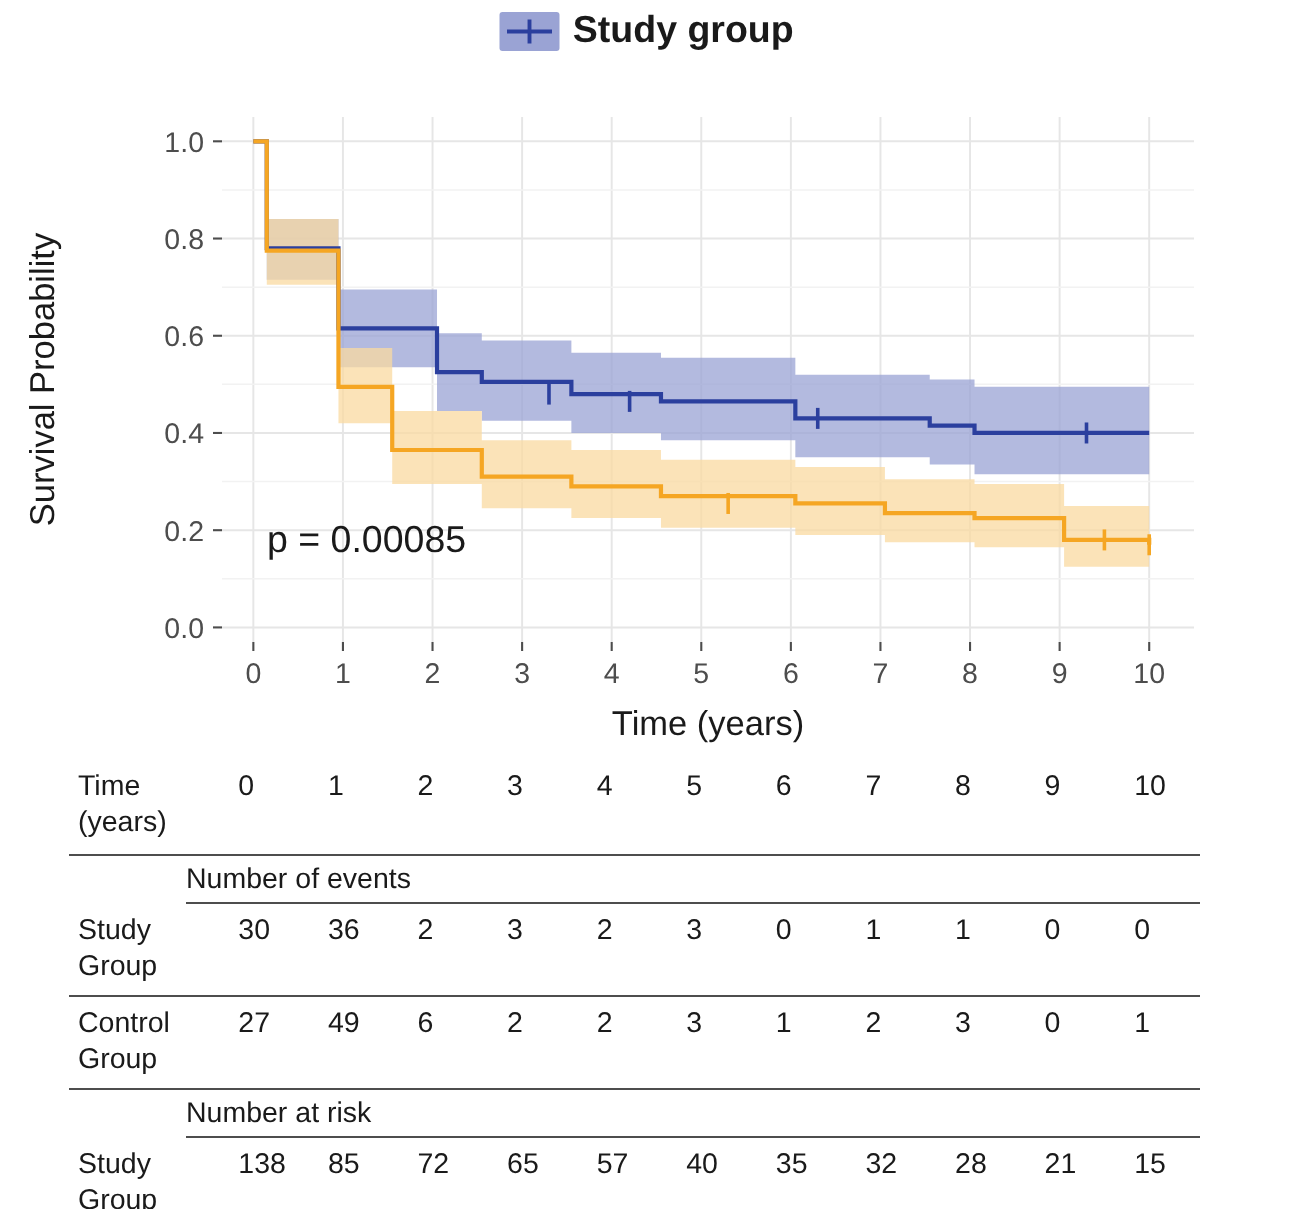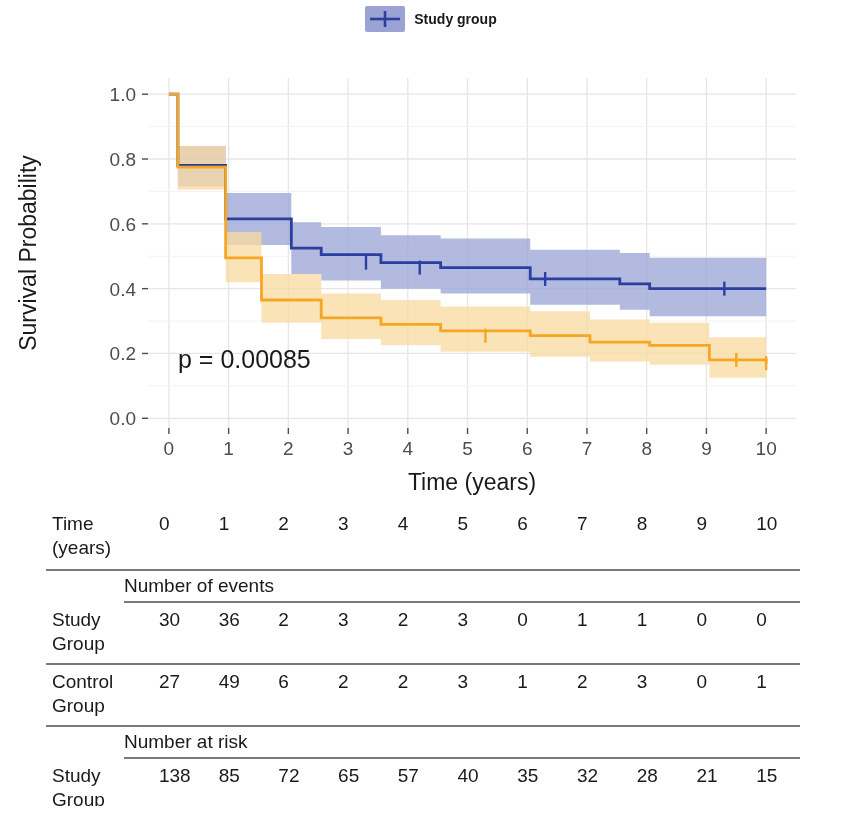--- a/index.html
+++ b/index.html
@@ -15,21 +15,21 @@
   #legend{
     position:absolute;left:0;top:6px;width:862px;
     display:flex;justify-content:center;align-items:center;gap:34px;
   }
   .legend-item{display:flex;align-items:center;gap:9px;}
   .legend-key{
     width:40px;height:26px;border-radius:2px;
     display:flex;align-items:center;justify-content:center;
   }
   .legend-key svg{display:block;}
-  .legend-label{font-size:14px;font-weight:bold;color:#1a1a1a;}
+  .legend-label{font-size:25px;font-weight:bold;color:#1a1a1a;}
 
   
   #plot-area{
     position:absolute;left:0;top:56px;width:862px;height:450px;
   }
   #plot-svg{display:block;}
 
   
   #risk-table{
     position:absolute;left:0;top:506px;width:694px;height:300px;text-align:center;

